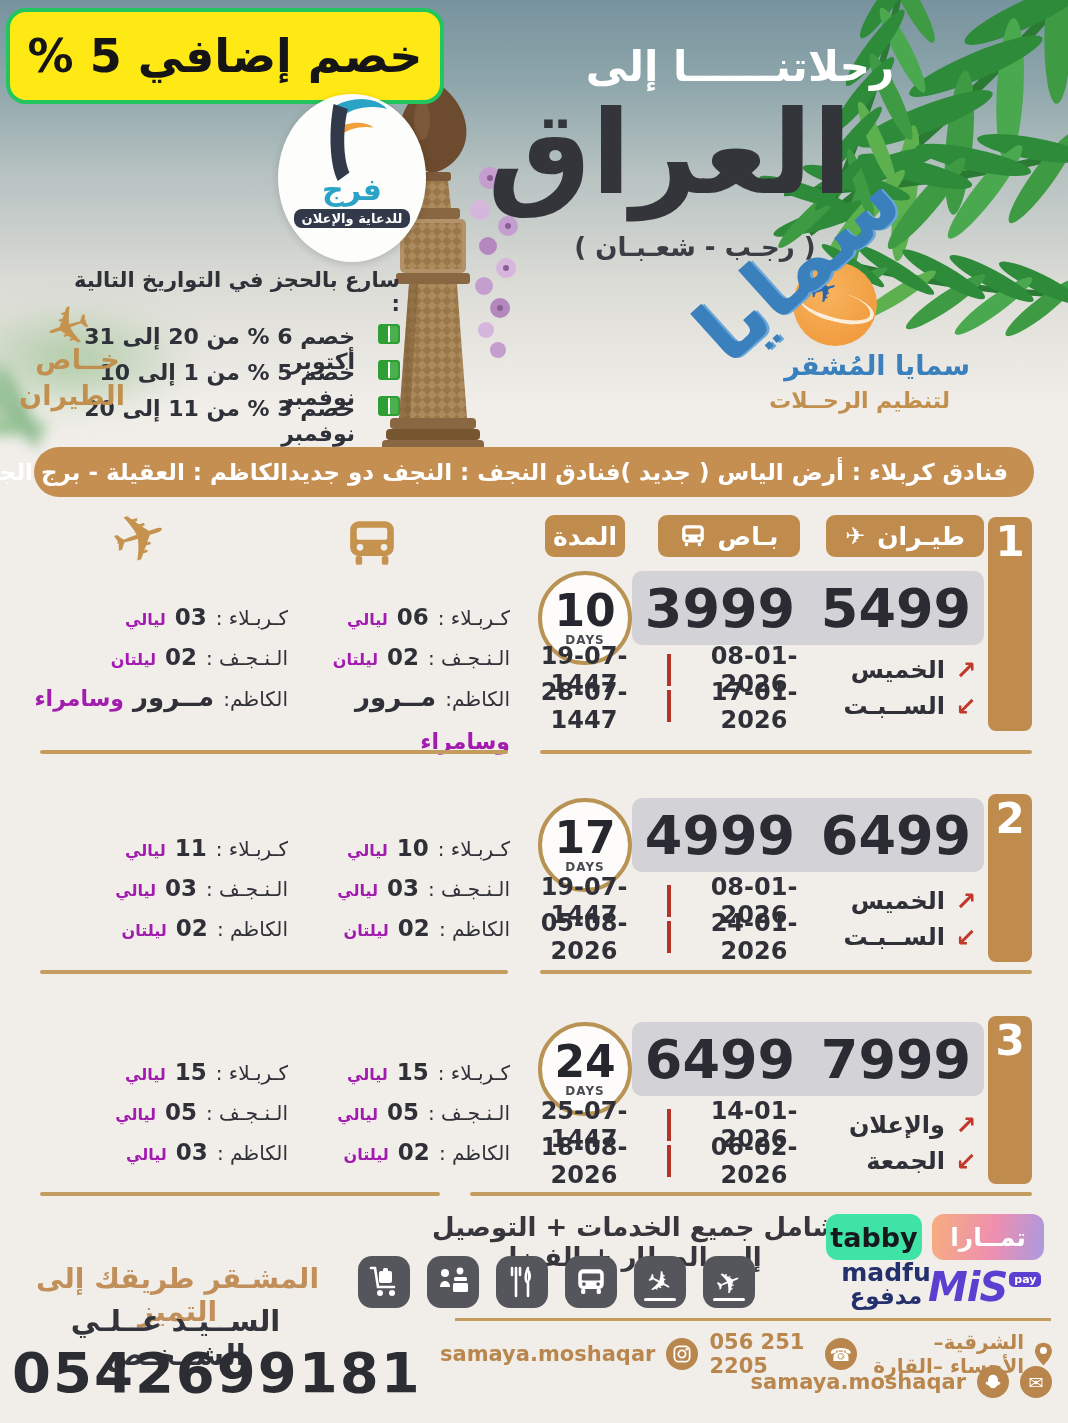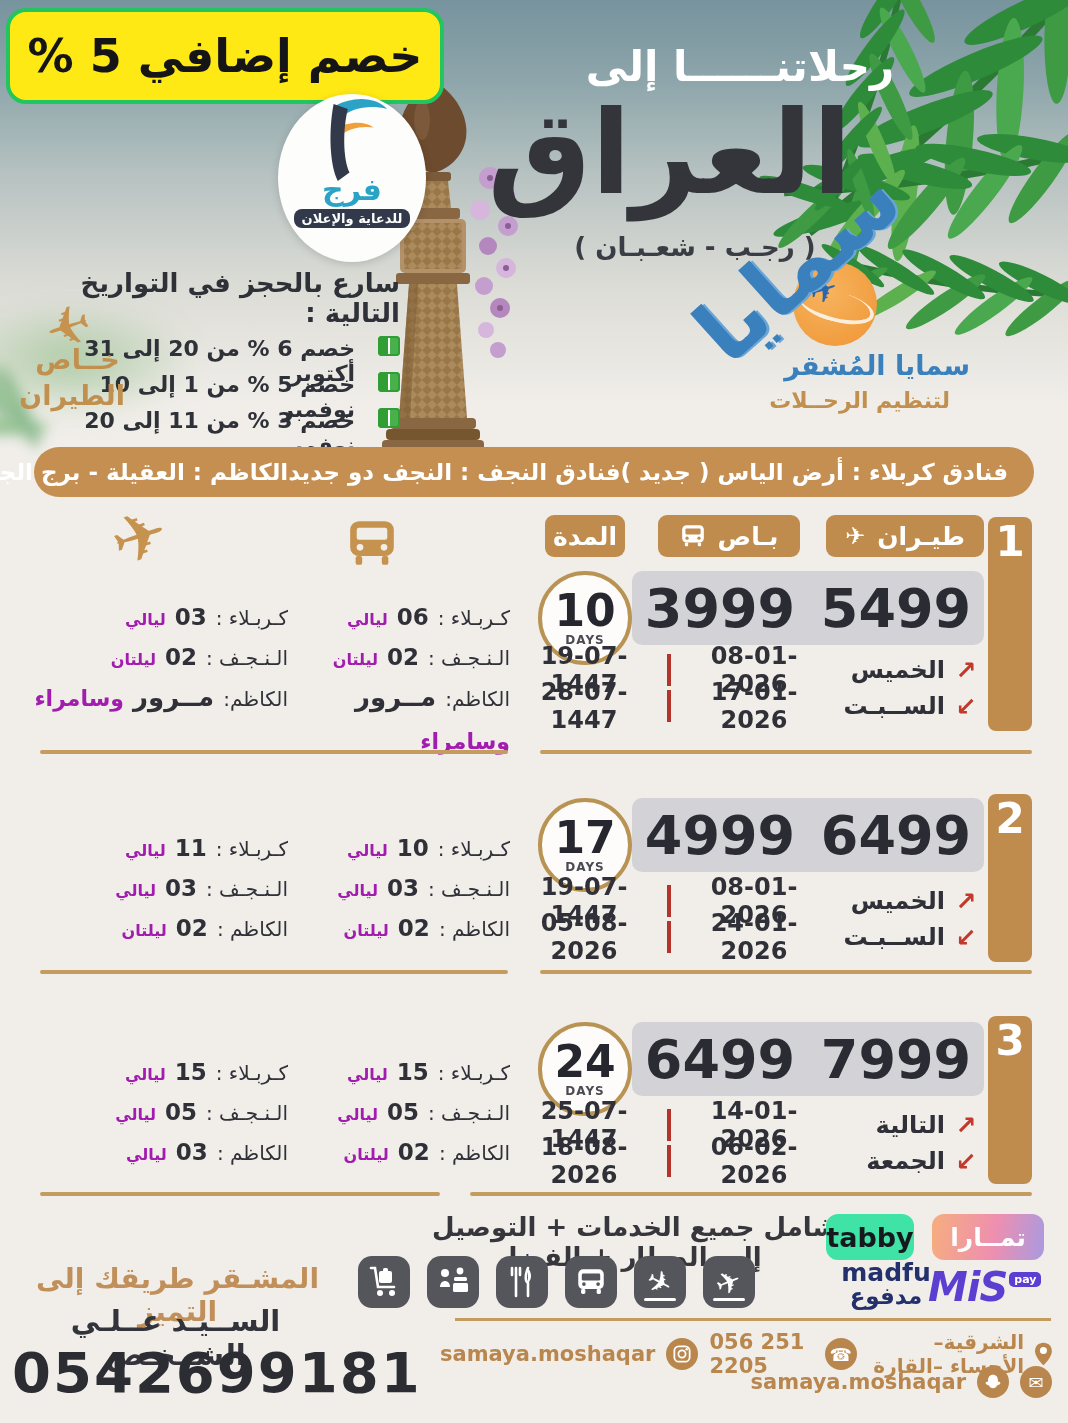--- a/index.html
+++ b/index.html
@@ -40,21 +40,21 @@
   .sun .pl{position:absolute;left:16px;top:8px;font-size:34px;color:#2a66ad;transform:rotate(-18deg);}
   .scal{position:absolute;left:742px;top:282px;font-size:86px;font-weight:900;color:#3a80bd;
         transform:rotate(-42deg);transform-origin:left bottom;text-shadow:2px 2px 0 #6aa6d8;direction:rtl;}
   .sname{position:absolute;left:688px;top:350px;width:282px;text-align:right;font-size:27px;
          font-weight:900;color:#3a80bd;direction:rtl;}
   .stag{position:absolute;left:688px;top:388px;width:262px;text-align:right;font-size:22px;
         font-weight:800;color:#c1904f;direction:rtl;}
 
   
   .offers{position:absolute;left:64px;top:268px;width:336px;direction:rtl;text-align:right;}
-  .offers .oh{font-size:26px;font-weight:800;color:#2f3138;margin-bottom:8px;}
+  .offers .oh{font-size:21px;font-weight:800;color:#2f3138;margin-bottom:8px;}
   .orow{display:flex;direction:rtl;gap:23px;height:36px;}
   .gcal{width:22px;height:20px;border-radius:4px;flex:0 0 auto;
         background:linear-gradient(90deg,#2f9e35 44%,#fff 44%,#fff 56%,#49b14c 56%);
         box-shadow:inset 0 0 0 2px #2f9e35;}
   .orow span{font-size:22px;font-weight:800;color:#2f3138;}
   .spplane{position:absolute;left:46px;top:296px;font-size:54px;color:#c6934f;transform:scaleX(-1) rotate(18deg);}
   .sp1{position:absolute;left:25px;top:344px;width:105px;text-align:center;font-size:27px;font-weight:800;color:#c1904f;direction:rtl;}
   .sp2{position:absolute;left:12px;top:380px;width:120px;text-align:center;font-size:27px;font-weight:800;color:#c1904f;direction:rtl;}
 
   
@@ -94,21 +94,21 @@
   .divider{position:absolute;height:4px;background:#c59c60;border-radius:2px;}
 
   
   .includes{position:absolute;left:420px;top:1212px;width:430px;text-align:center;direction:rtl;
             font-size:26px;font-weight:900;color:#36363c;}
   .svcrow{position:absolute;left:358px;top:1256px;display:flex;gap:17px;}
   .sq{width:52px;height:52px;background:#55555c;border-radius:14px;display:flex;align-items:center;
       justify-content:center;color:#fff;position:relative;}
   .sq .pl{font-size:30px;color:#fff;}
   .sq .strip{position:absolute;bottom:7px;left:10px;width:32px;height:3px;background:#fff;border-radius:2px;}
-  .tabby{position:absolute;left:826px;top:1214px;width:88px;height:46px;background:#3fe3a6;border-radius:12px;
+  .tabby{position:absolute;left:826px;top:1214px;width:96px;height:46px;background:#3fe3a6;border-radius:12px;
          display:flex;align-items:center;justify-content:center;font-size:27px;font-weight:900;color:#17181d;}
   .tamara{position:absolute;left:932px;top:1214px;width:112px;height:46px;border-radius:12px;
           background:linear-gradient(100deg,#f6ae7e,#ee8fb0 55%,#a99ae0);display:flex;align-items:center;
           justify-content:center;color:#fff;font-size:25px;font-weight:900;direction:rtl;}
   .madfu{position:absolute;left:836px;top:1260px;width:100px;text-align:center;color:#23306b;
          font-weight:900;line-height:1.0;}
   .madfu .en{font-size:25px;} .madfu .ar{font-size:23px;direction:rtl;}
   .mis{position:absolute;left:928px;top:1264px;width:130px;color:#5b3fd1;}
   .mis .m{font-size:40px;font-weight:900;font-style:italic;letter-spacing:-1px;}
   .mis .pay{font-size:11px;font-weight:800;background:#5b3fd1;color:#fff;border-radius:5px;
@@ -483,21 +483,21 @@
             <rect x="19" y="18.5" width="4" height="3.5"></rect>
             <rect x="25" y="18.5" width="3" height="3.5"></rect>
         <rect x="7" y="24" width="4" height="3.5"></rect>
             <rect x="13" y="24" width="4" height="3.5"></rect>
             <rect x="19" y="24" width="4" height="3.5"></rect>
           </g>
       </svg>
       <div class="dcol">
         <div class="drow">
           <span class="arr">↗</span>
-          <span class="day">التالية</span>
+          <span class="day">والإعلان</span>
           <span class="gdate">14-01-2026</span>
           <span class="rbar"></span>
           <span class="gdate">25-07-1447</span>
           </div>
         <div class="drow">
           <span class="arr">↙</span>
           <span class="day">الجمعة</span>
           <span class="gdate">06-02-2026</span>
           <span class="rbar"></span>
           <span class="gdate">18-08-2026</span>

